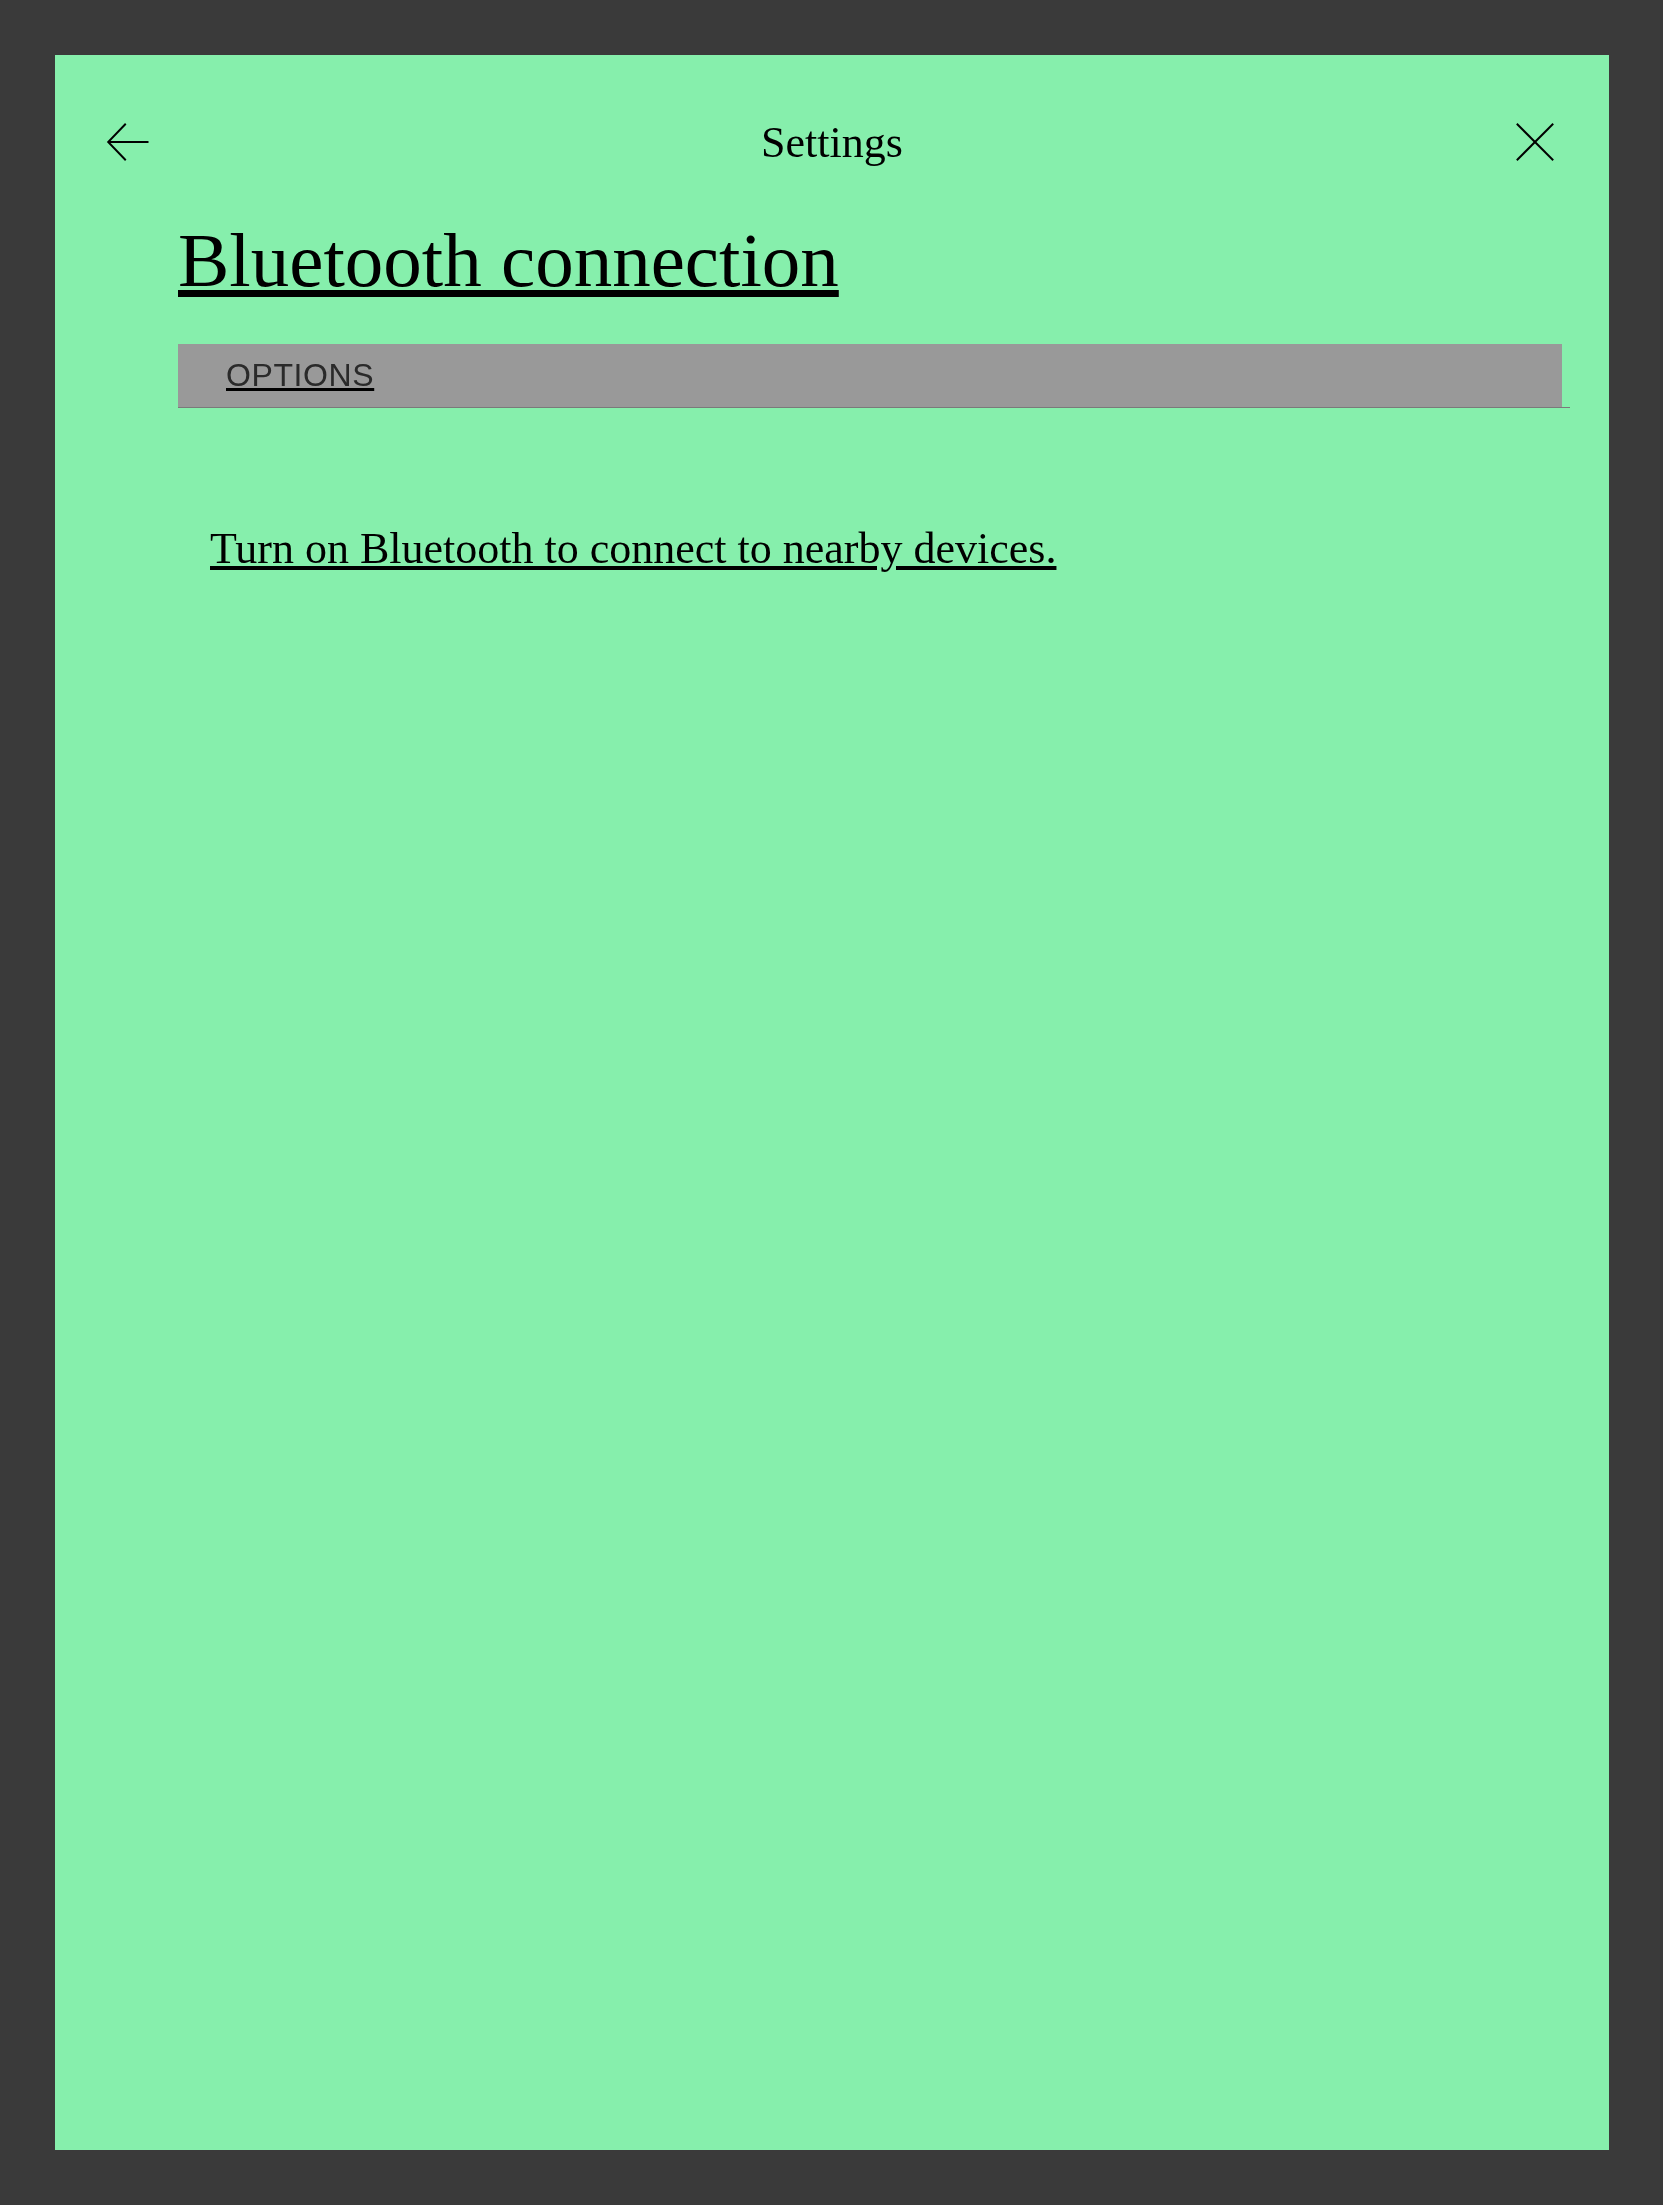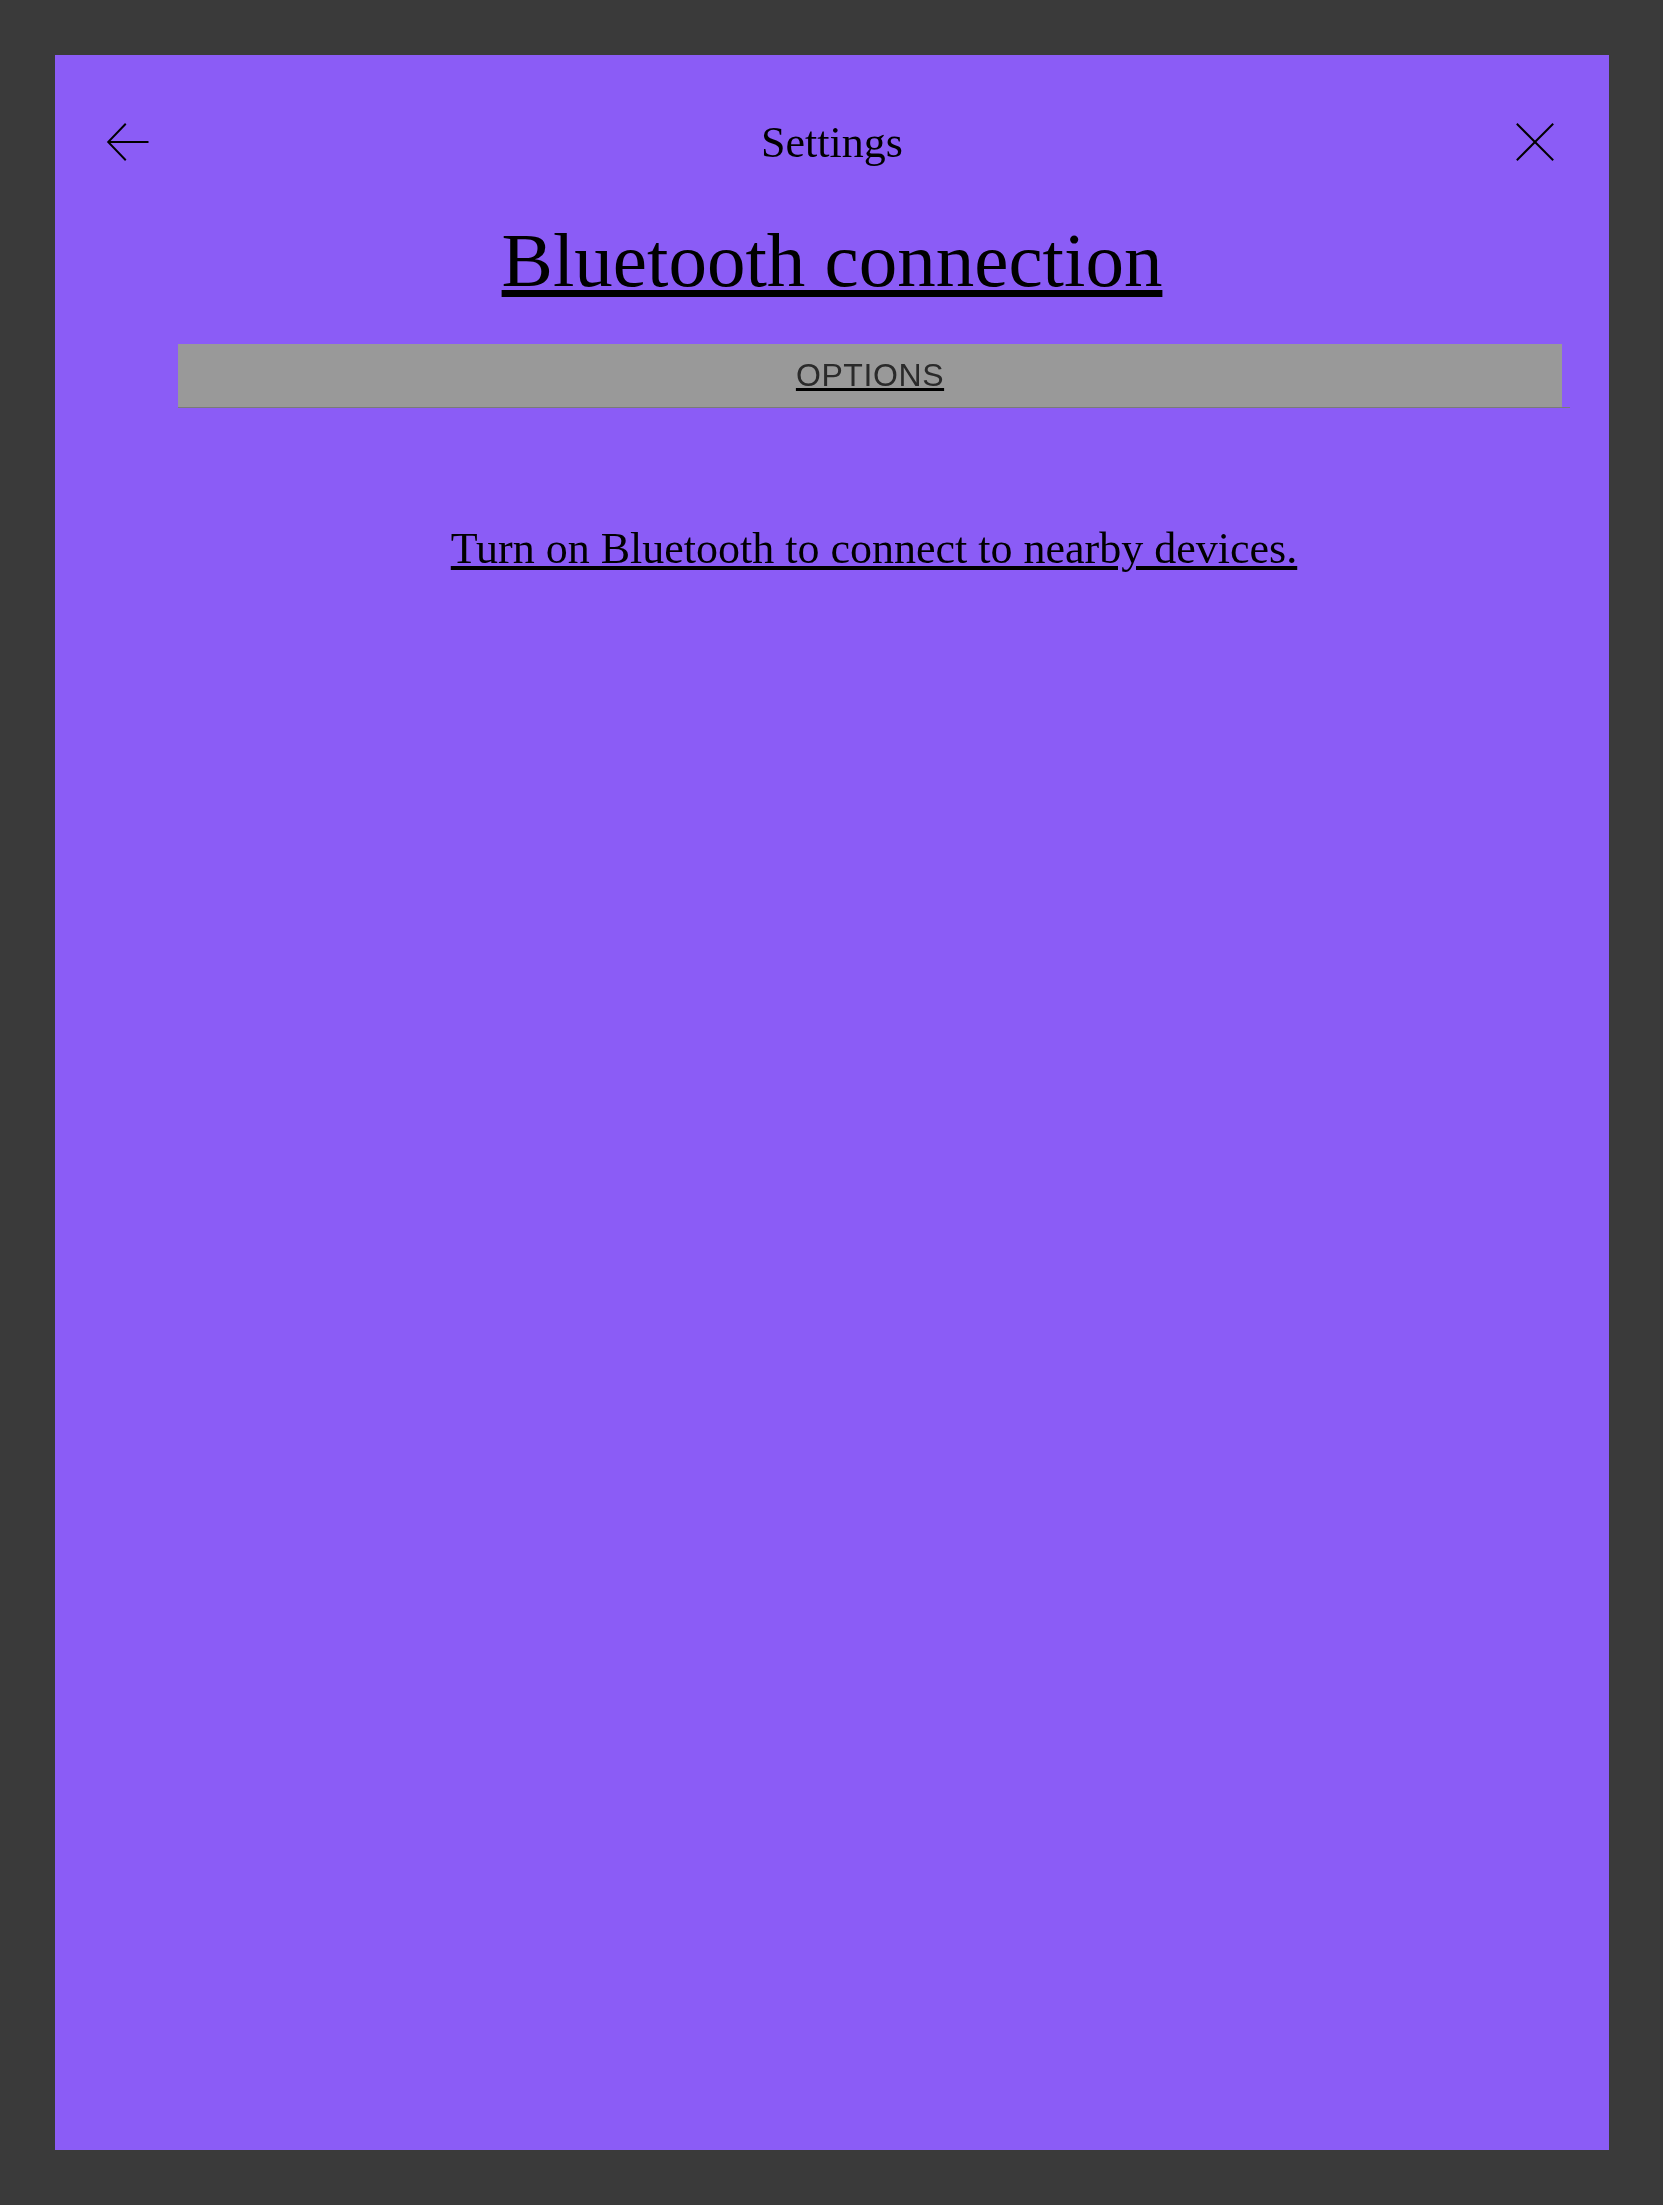--- a/index.html
+++ b/index.html
@@ -8,25 +8,24 @@
       box-sizing: border-box;
     }
     body {
       background: #3a3a3a;
       font-family: Georgia, 'Times New Roman', serif;
       width: 1664px;
       height: 2205px;
       padding: 55px;
     }
     .panel {
-      background: #8b5cf6;
+      background: #86efac;
       width: 100%;
       height: 100%;
       position: relative;
-      text-align: center;
     }
     .header {
       display: flex;
       align-items: center;
       justify-content: space-between;
       padding: 58px 45px 26px 45px;
     }
     .header-title {
       font-size: 44px;
       color: #000;
@@ -54,21 +53,21 @@
     }
     .page-title {
       font-size: 77px;
       color: #000;
       font-family: Georgia, serif;
       font-weight: normal;
       padding: 19.3px 84px 39px 84px;
     }
     .section-header {
       background: #999999;
-      padding: 13px 27px;
+      padding: 13px 48px;
       font-family: -apple-system, BlinkMacSystemFont, 'Segoe UI', Arial, sans-serif;
       font-size: 32px;
       font-weight: 500;
       color: #2a2a2a;
       margin-left: 84px;
       margin-right: 8px;
       letter-spacing: 0.6px;
     }
     .section-body {
       margin-left: 84px;

